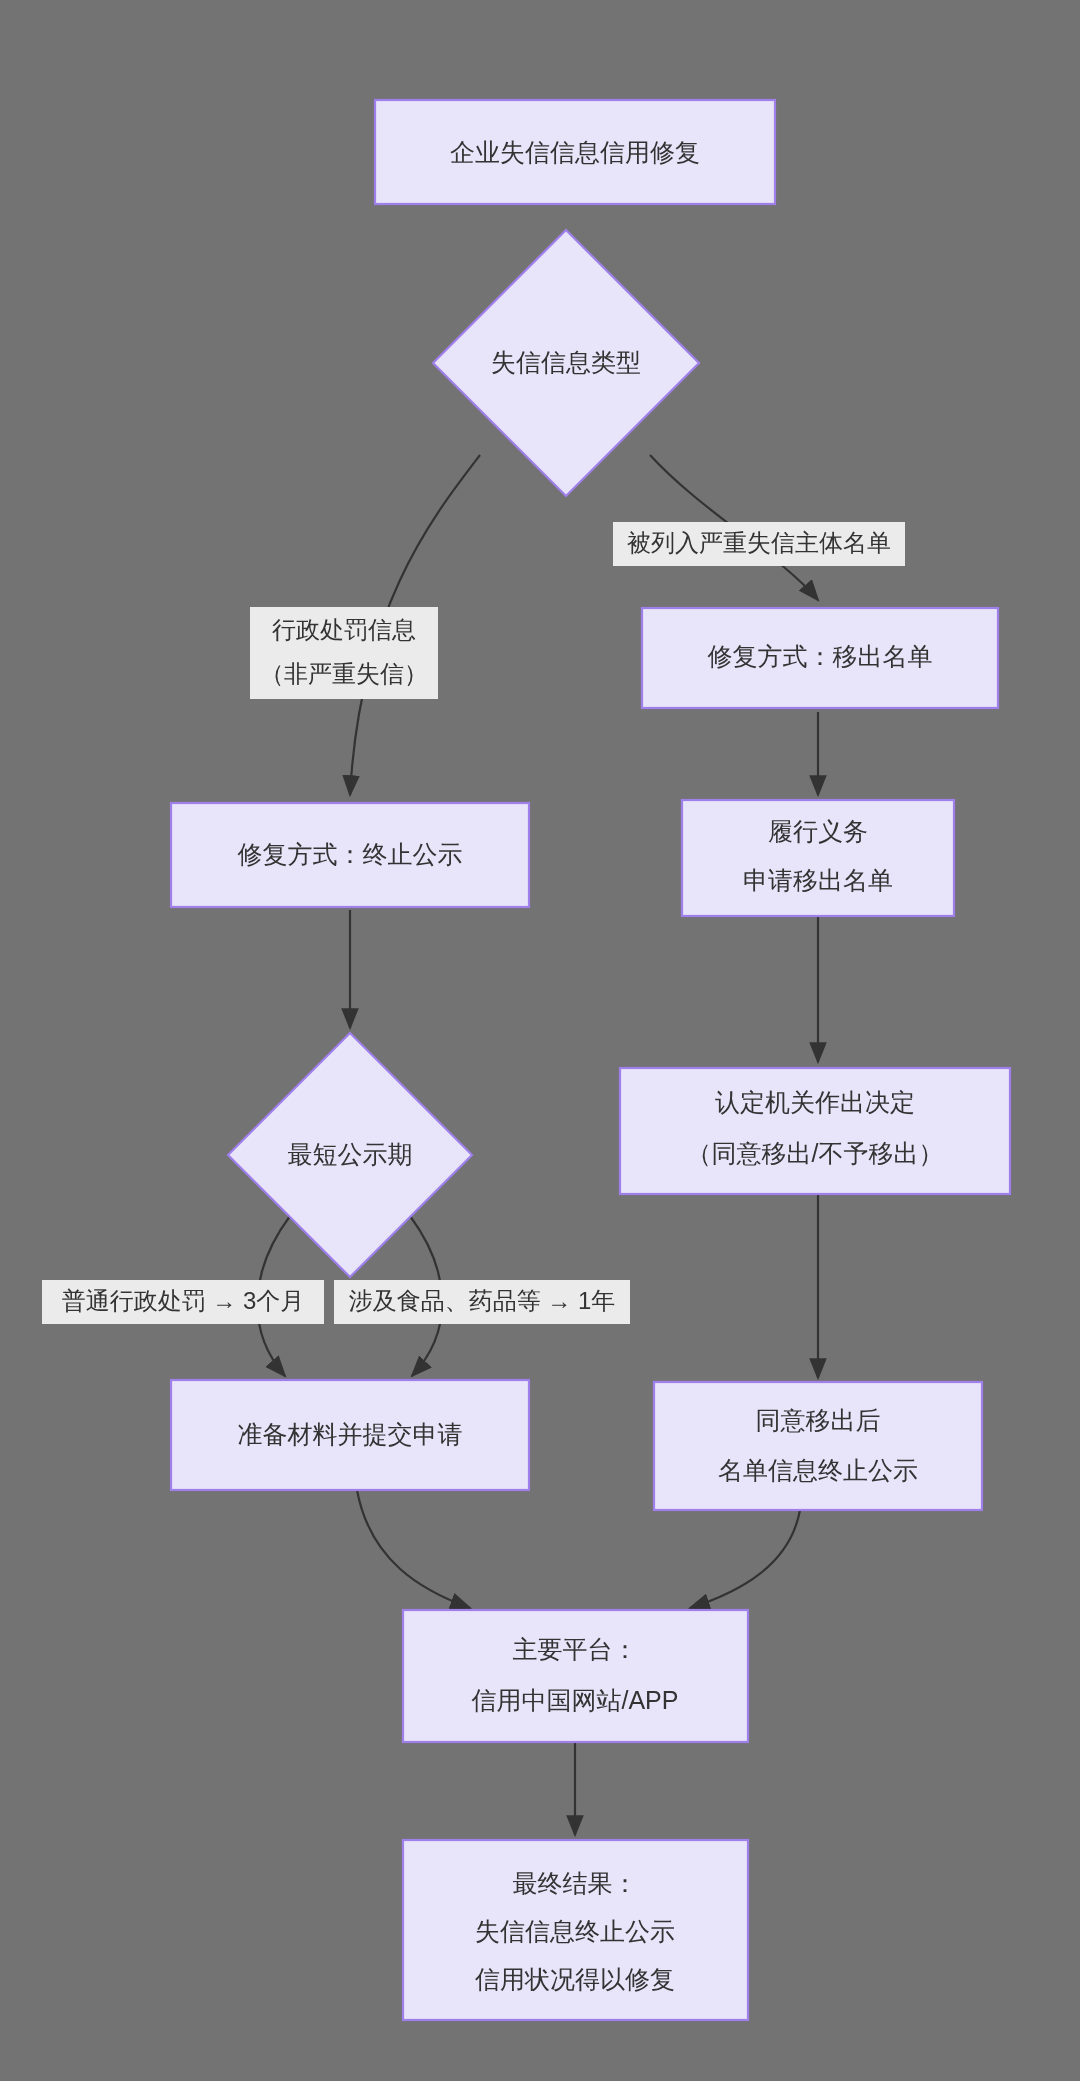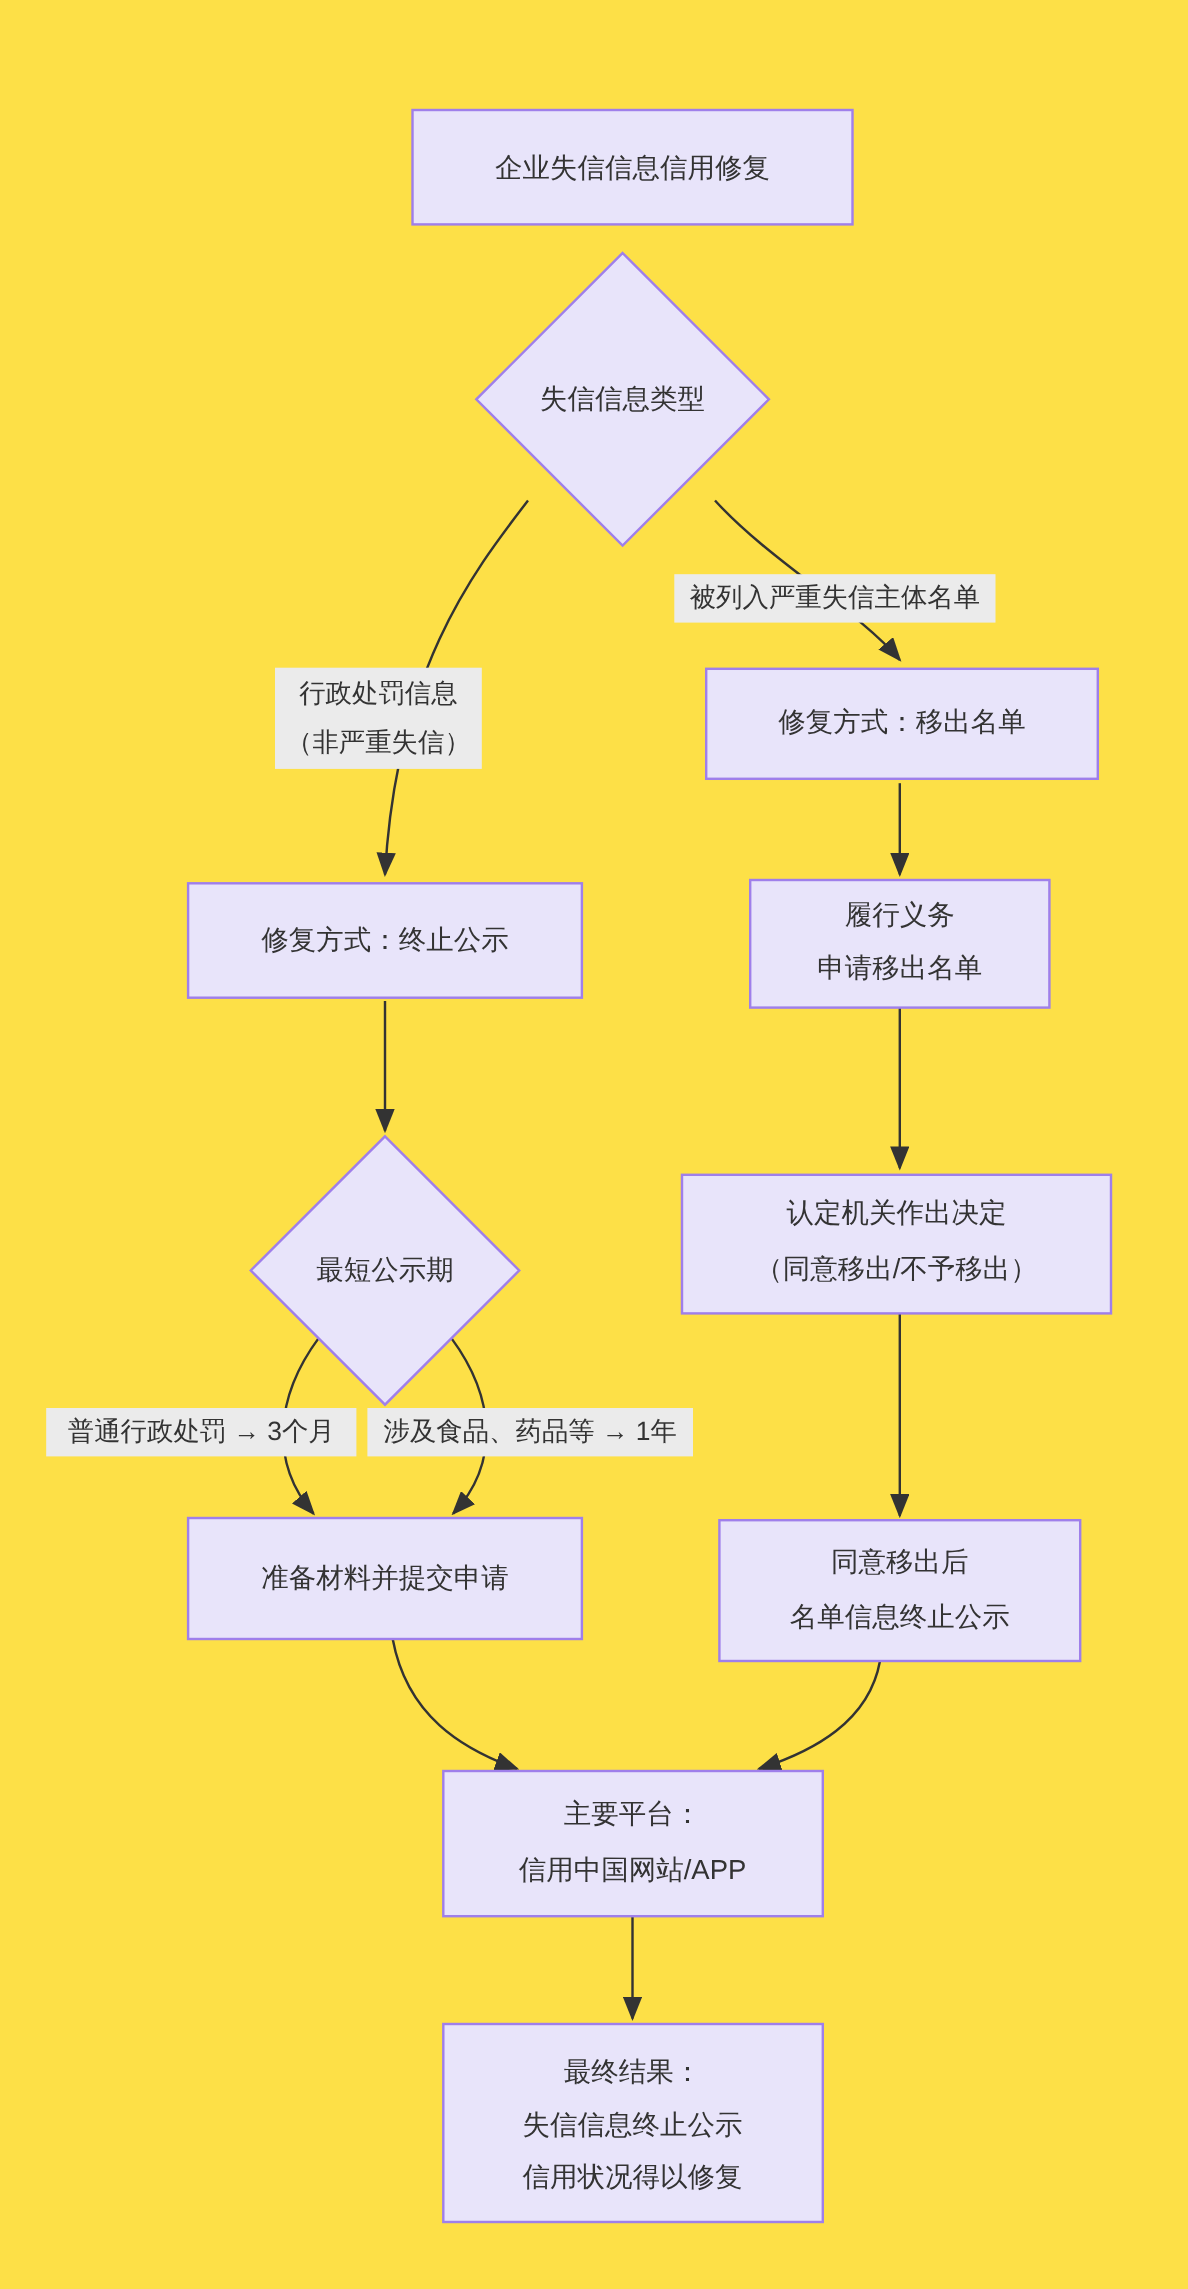--- a/index.html
+++ b/index.html
@@ -10,21 +10,21 @@
   body {
     width: 1080px;
     height: 2081px;
     font-family: "Liberation Sans", "DejaVu Sans", sans-serif;
     overflow: hidden;
   }
   #flowchart-root {
     position: relative;
     width: 1080px;
     height: 2081px;
-    background: #fde047;
+    background: #737373;
   }
   svg#flow-svg {
     position: absolute;
     top: 0;
     left: 0;
     width: 1080px;
     height: 2081px;
   }
   .node-shape {
     fill: #e8e4fa;

